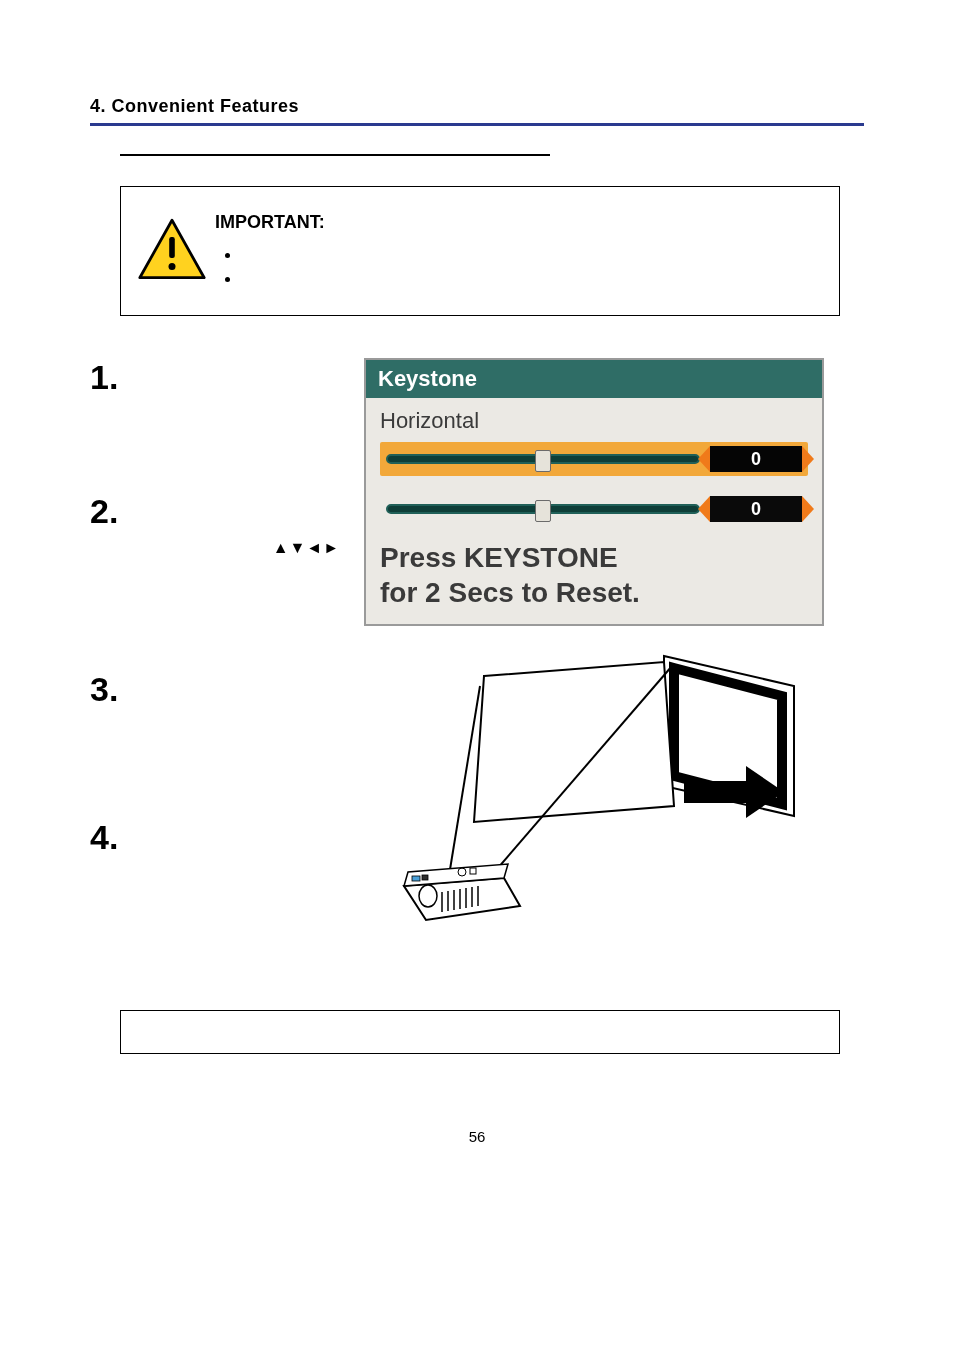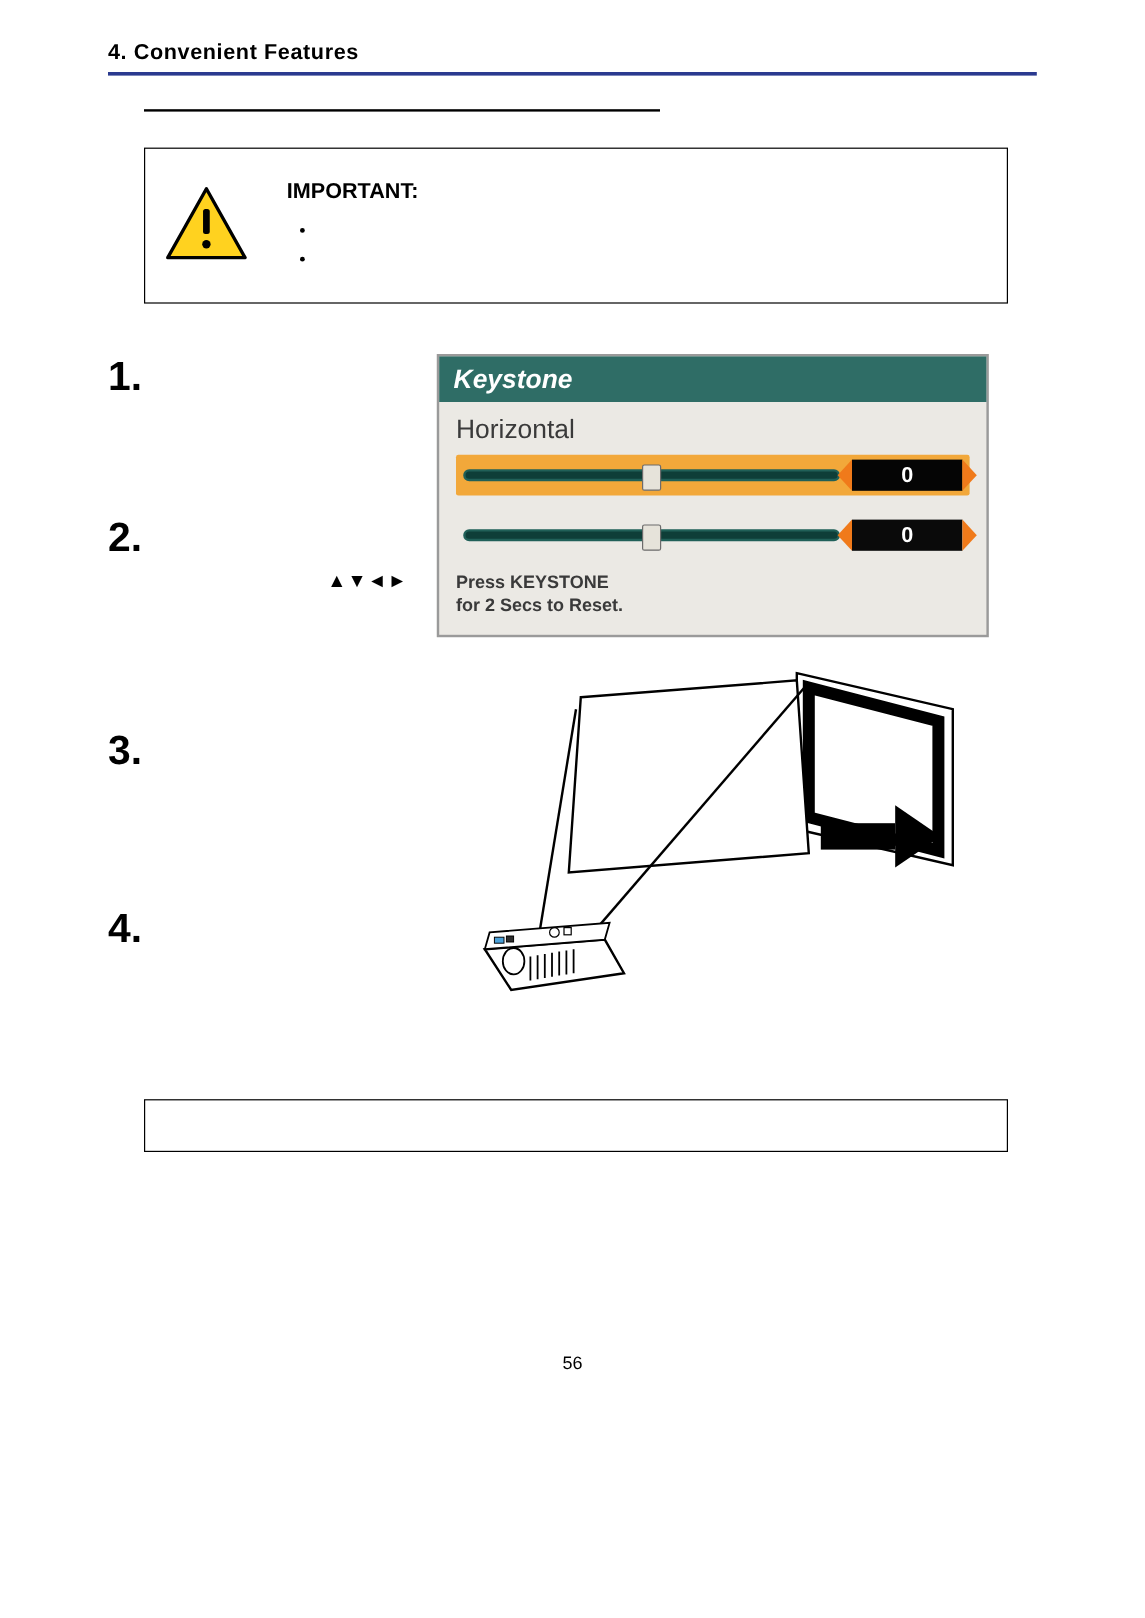--- a/index.html
+++ b/index.html
@@ -1,46 +1,46 @@
 <!DOCTYPE html>
 <html><head>
 <meta charset="utf-8">
 <style>
   * { box-sizing: border-box; margin: 0; padding: 0; }
   html, body { width: 954px; height: 1348px; background: #fff; font-family: Arial, Helvetica, sans-serif; color: #000; }
-  .page { position: relative; width: 954px; height: 1185px; padding: 33px 90px 40px 90px; }
+  .page { position: relative; width: 954px; height: 1185px; padding: 96px 90px 40px 90px; }
   .chapter-heading { font-weight: 900; font-size: 18px; margin-bottom: 6px; letter-spacing: 0.5px; }
   .chapter-rule { border: none; border-top: 3px solid #2a3a8f; margin-bottom: 28px; }
   .section-line { border: none; border-top: 2px solid #000; margin-left: 30px; width: 430px; margin-bottom: 30px; }
-  .important-box { border: 1px solid #000; margin-left: 30px; width: 720px; padding: 14px 16px 14px 16px; display: flex; align-items: center; gap: 32px; margin-bottom: 42px; min-height: 130px; text-align: right; }
+  .important-box { border: 1px solid #000; margin-left: 30px; width: 720px; padding: 14px 16px 14px 16px; display: flex; align-items: center; gap: 8px; margin-bottom: 42px; min-height: 130px; text-align: right; }
   .warn-icon svg { width: 70px; height: 64px; }
   .important-text .important-title { font-weight: 700; font-size: 18px; margin-bottom: 10px; }
   .important-text ul { list-style: disc; padding-left: 26px; font-size: 15px; line-height: 1.6; }
   .steps-area { margin-left: 0; display: flex; gap: 24px; }
   .steps-col { width: 250px; }
   .step-num { font-weight: 900; font-size: 34px; font-family: Arial, sans-serif; }
   .step-row { display: flex; align-items: flex-start; gap: 10px; }
   .step-body { font-size: 15px; line-height: 1.5; padding-top: 8px; flex: 1; }
   .arrows-inline { font-size: 16px; font-weight: 700; letter-spacing: 1px; }
   .visual-col { flex: 1; }
   .keystone-panel { width: 460px; background: #ebe9e4; border: 2px solid #9a9a9a; }
-  .keystone-title { background: #2f6d66; color: #fff; font-weight: 700; font-size: 22px; padding: 6px 12px; font-family: Arial, sans-serif; font-style: italic; }
+  .keystone-title { background: #2f6d66; color: #fff; font-weight: 700; font-size: 22px; padding: 6px 12px; font-family: Arial, sans-serif; }
   .kp-section { padding: 10px 14px 6px 14px; }
   .kp-label { font-weight: 400; font-size: 22px; color: #3a3a3a; margin-bottom: 8px; font-family: Arial, sans-serif; }
   .slider-row { display: flex; align-items: center; gap: 10px; background: #f2a83a; border-radius: 2px; padding: 4px 6px; }
   .slider-row.active {  }
   .slider-row.dim { background: transparent; }
   .slider-track { position: relative; flex: 1; height: 10px; border: 2px solid #206058; border-radius: 5px; background: #0e3e38; }
   .slider-track::before { content:""; position:absolute; left:0; right:0; top:50%; height:0; }
   .slider-thumb { position: absolute; top: -6px; left: calc(50% - 8px); width: 16px; height: 22px; background: #e6e3da; border: 1px solid #6b6b6b; border-radius: 2px; }
   .value-pill { min-width: 92px; height: 26px; background: #050505; color: #fff; display: flex; align-items: center; justify-content: center; font-weight: 700; font-size: 18px; position: relative; }
   .value-pill::before, .value-pill::after { content: ""; position: absolute; top: 0; width: 0; height: 0; border-top: 13px solid transparent; border-bottom: 13px solid transparent; }
   .value-pill.left-arrow::before { left: -12px; border-right: 12px solid #f07a1a; }
   .value-pill.right-arrow::after { right: -12px; border-left: 12px solid #f07a1a; }
-  .kp-footer { padding: 8px 14px 14px 14px; font-weight: 700; font-size: 15px; color: #3a3a3a; line-height: 1.25; font-family: Arial, sans-serif; }
+  .kp-footer { padding: 8px 14px 14px 14px; font-weight: 700; font-size: 28px; color: #3a3a3a; line-height: 1.25; font-family: Arial, sans-serif; }
   .diagram { width: 460px; height: 290px; margin-top: 20px; }
   .note-box { border: 1px solid #000; margin-left: 30px; width: 720px; padding: 10px 14px; font-size: 15px; margin-top: 70px; min-height: 44px; }
   .page-number { position: absolute; bottom: 40px; left: 0; width: 100%; text-align: center; font-weight: 400; font-size: 15px; }
   .steps-list { display: flex; flex-direction: column; gap: 28px; }
   .step-1 { height: 106px; }
   .step-2 { height: 150px; }
   .step-3 { height: 120px; }
   .step-4 { height: 70px; }
 </style>
 </head>

